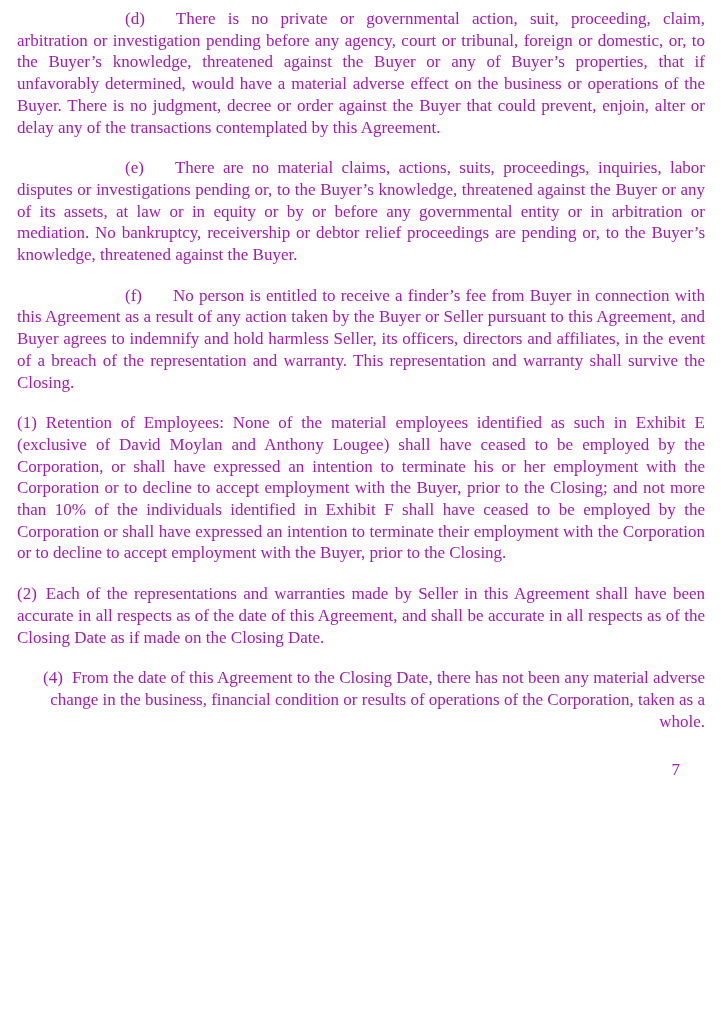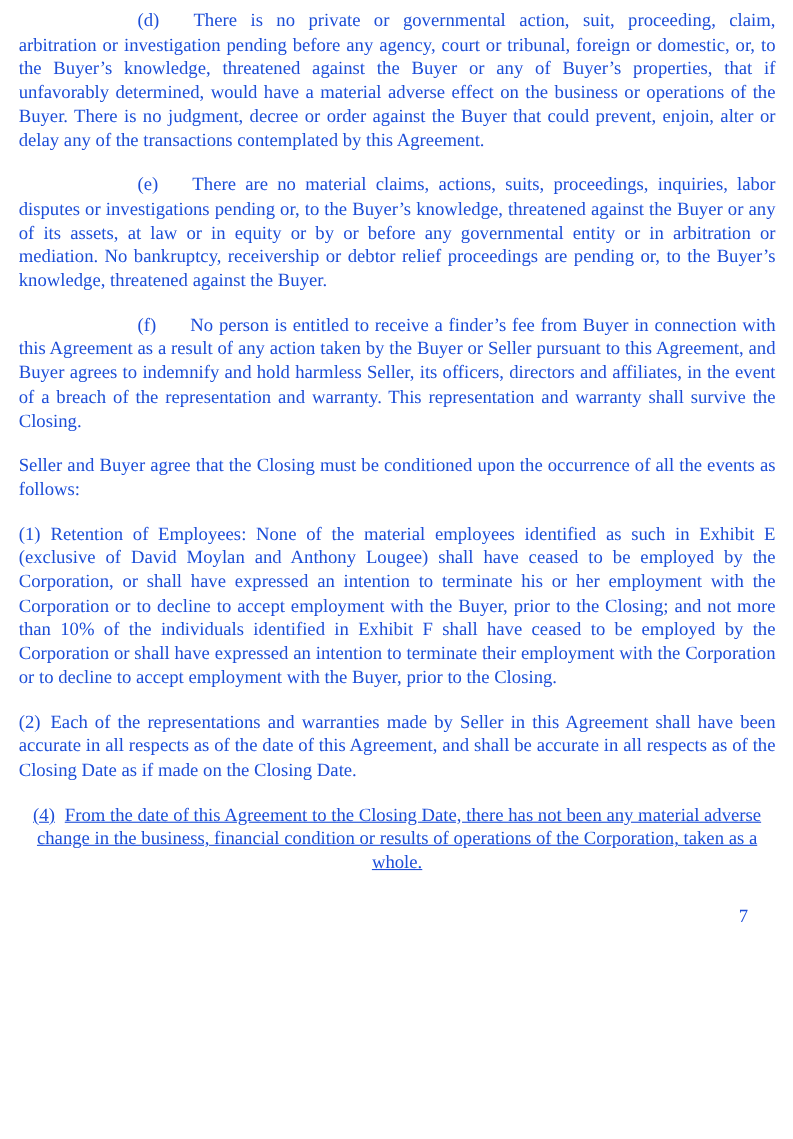--- a/index.html
+++ b/index.html
@@ -12,35 +12,34 @@
     height: 1035px;
     box-sizing: border-box;
     overflow: hidden;
   }
   .doc-page {
     width: 721px;
     height: 1035px;
     box-sizing: border-box;
     padding: 8px 16px 0 17px;
     background: #ffffff;
-    color: #1d4ed8;
+    color: #a21caf;
     font-family: "Liberation Serif", "DejaVu Serif", serif;
     font-size: 17px;
     line-height: 21.7px;
   }
   .para {
     margin: 19px 0 0 0;
     text-align: justify;
   }
   .para.first {
     margin-top: 0;
   }
   .para.align-left {
-    text-align: center;
-    text-decoration: underline;
+    text-align: right;
   }
   .heading {
     margin: 19px 0 0 0;
     text-align: left;
   }
   
   .tab-indent {
     display: inline-block;
     width: 108px;
   }
@@ -76,23 +75,20 @@
 
   <p class="para">
     <span class="tab-indent"></span><span>(e)</span><span class="tab-label"></span><span>There are no material claims, actions, suits, proceedings, inquiries, labor disputes or investigations pending or, to the Buyer’s knowledge, threatened against the Buyer or any of its assets, at law or in equity or by or before any governmental entity or in arbitration or mediation. No bankruptcy, receivership or debtor relief proceedings are pending or, to the Buyer’s knowledge, threatened against the Buyer.</span>
   </p>
 
   <p class="para">
     <span class="tab-indent"></span><span>(f)</span><span class="tab-label"></span><span>No person is entitled to receive a finder’s fee from Buyer in connection with this Agreement as a result of any action taken by the Buyer or Seller pursuant to this Agreement, and Buyer agrees to indemnify and hold harmless Seller, its officers, directors and affiliates, in the event of a breach of the representation and warranty.  This representation and warranty shall survive the Closing.</span>
   </p>
 
 
-  <p class="para">
-    <span>Seller and Buyer agree that the Closing must be conditioned upon the occurrence of all the events as follows:</span>
-  </p>
 
   <p class="para">
     <span>(1)</span><span class="gap-sm"></span><span>Retention of Employees: None of the material employees identified as such in Exhibit E (exclusive of David Moylan and Anthony Lougee) shall have ceased to be employed by the Corporation, or shall have expressed an intention to terminate his or her employment with the Corporation or to decline to accept employment with the Buyer, prior to the Closing; and not more than 10% of the individuals identified in Exhibit F shall have ceased to be employed by the Corporation or shall have expressed an intention to terminate their employment with the Corporation or to decline to accept employment with the Buyer, prior to the Closing.</span>
   </p>
 
   <p class="para">
     <span>(2)</span><span class="gap-sm"></span><span>Each of the representations and warranties made by Seller in this Agreement shall have been accurate in all respects as of the date of this Agreement, and shall be accurate in all respects as of the Closing Date as if made on the Closing Date.</span>
   </p>
 
 

